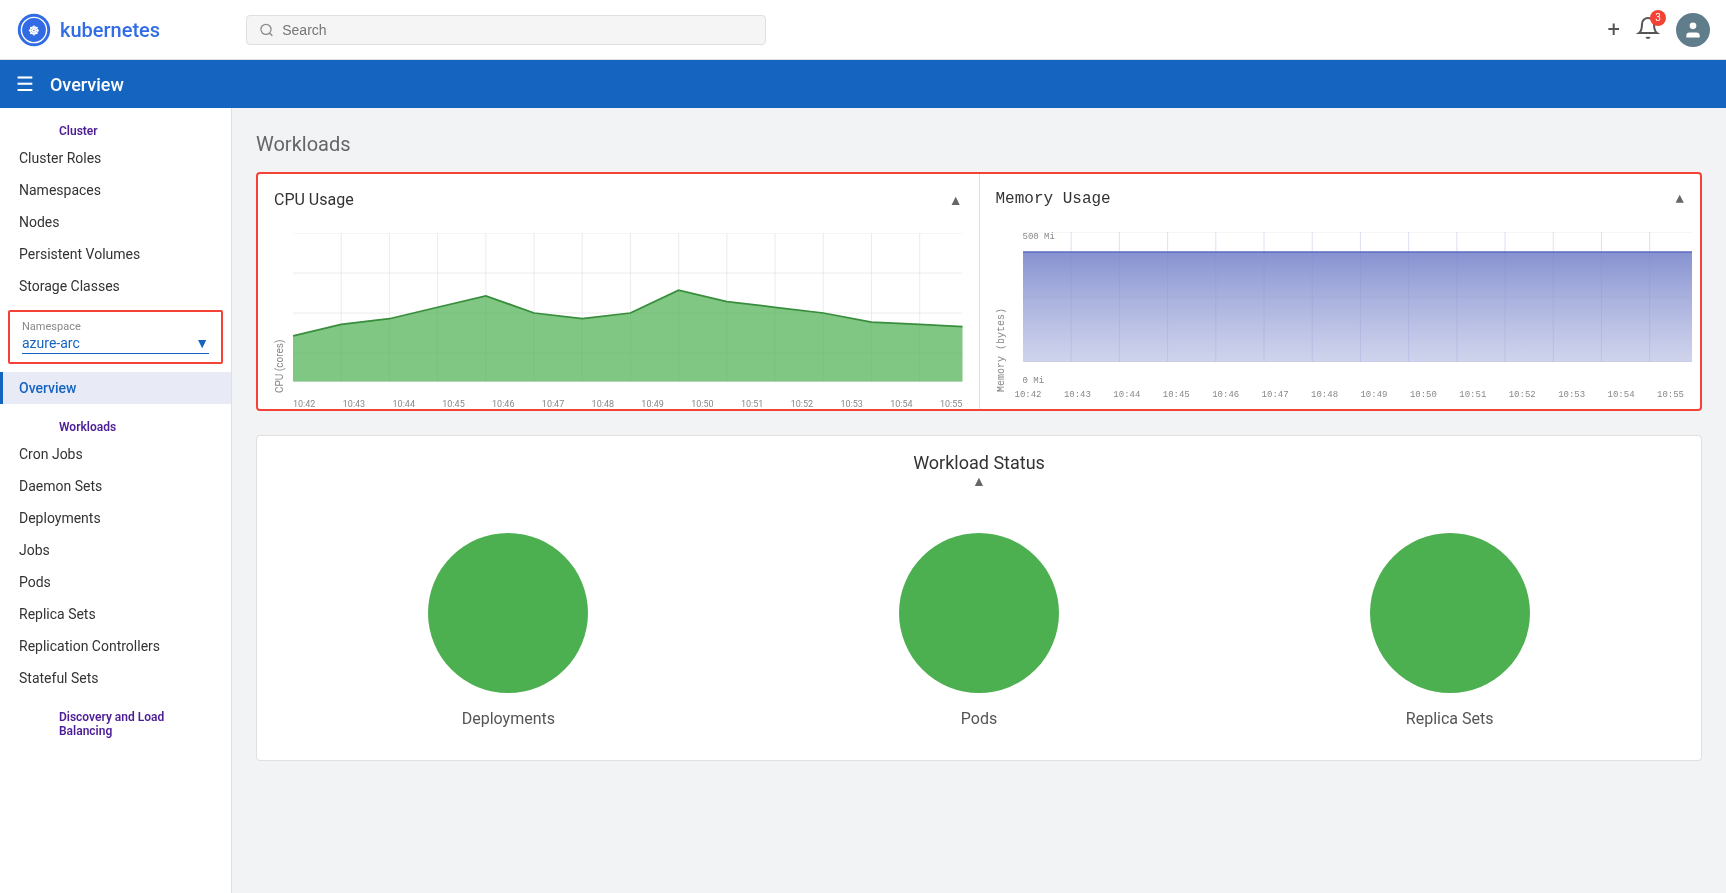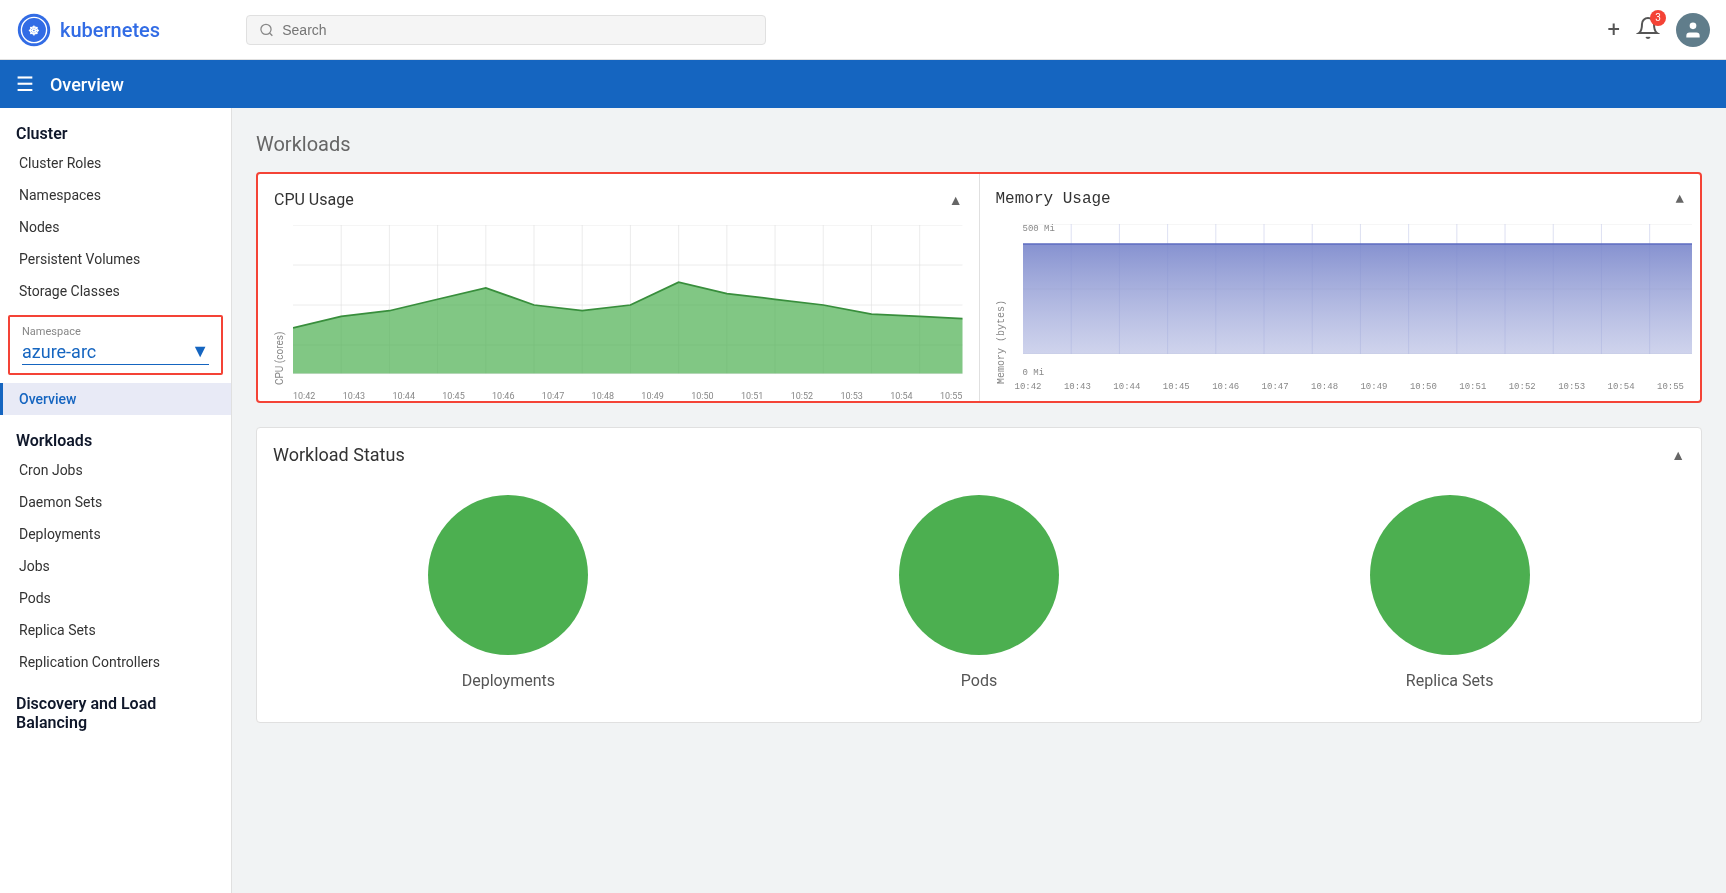--- a/index.html
+++ b/index.html
@@ -51,79 +51,80 @@
     
     .layout { display: flex; margin-top: 108px; height: calc(893px - 108px); }
 
     
     .sidebar {
       width: 232px; min-width: 232px; background: #fff;
       border-right: 1px solid #e0e0e0; overflow-y: auto;
       padding-bottom: 16px;
     }
     .sidebar-section-title {
-      font-size: 16px; font-weight: 600; color: #0f172a;
-      padding: 16px 16px 4px 16px; text-transform: none;
+      font-size: 12px; font-weight: 600; color: #4c1d95;
+      padding: 16px 16px 4px 16px; text-transform: none; margin-left: 43px;
     }
     .sidebar-item {
       display: block; padding: 8px 16px 8px 16px;
       font-size: 14px; color: #333; cursor: pointer;
       text-decoration: none; border-left: 3px solid transparent;
     }
     .sidebar-item.active {
       color: #1565c0; font-weight: 500;
       background: #e8eaf6; border-left: 3px solid #1565c0;
     }
 
     
     .namespace-section {
       padding: 8px 12px; margin: 8px 8px;
       border: 2px solid #f44336; border-radius: 2px;
     }
     .namespace-label { font-size: 11px; color: #888; margin-bottom: 2px; }
     .namespace-select {
-      display: flex; align-items: center; justify-content: space-between;
-      font-size: 18px; color: #1565c0; cursor: pointer;
+      display: flex; align-items: flex-start; justify-content: space-between;
+      font-size: 14px; color: #1565c0; cursor: pointer;
       border-bottom: 1px solid #1565c0; padding-bottom: 2px;
     }
 
     
     .main { flex: 1; overflow-y: auto; padding: 24px 24px; }
 
     .section-title { font-size: 20px; color: #666; margin-bottom: 16px; font-weight: 400; }
 
     
     .charts-row {
       display: flex; gap: 0; border: 2px solid #f44336; border-radius: 4px;
       background: #fff; margin-bottom: 24px;
     }
     .chart-panel { flex: 1; padding: 16px; border-right: 1px solid #e0e0e0; }
     .chart-panel:last-child { border-right: none; font-family: Liberation Mono, monospace; }
     .chart-header {
       display: flex; align-items: center; justify-content: space-between;
-      margin-bottom: 16px;
+      margin-bottom: 24px;
     }
     .chart-title { font-size: 16px; color: #333; font-weight: 400; }
     .chart-collapse { color: #666; font-size: 14px; cursor: pointer; }
     .chart-area { display: flex; gap: 8px; height: 160px; }
     .chart-y-label {
       font-size: 10px; color: #888; writing-mode: vertical-rl;
       transform: rotate(180deg); display: flex; align-items: center;
     }
     .chart-content { flex: 1; position: relative; }
     .chart-svg { width: 100%; height: 100%; }
 
     
     .workload-status-panel {
       background: #fff; border-radius: 4px; border: 1px solid #e0e0e0;
       padding: 16px;
     }
     .workload-status-header {
       display: flex; align-items: center; justify-content: space-between;
-      margin-bottom: 14px;
+      margin-bottom: 28px;
+      flex-direction: column;
     }
     .workload-status-title { font-size: 18px; color: #333; font-weight: 400; }
     .circles-row {
       display: flex; justify-content: space-around; align-items: center;
       padding: 16px 0;
     }
     .circle-item { display: flex; flex-direction: column; align-items: center; gap: 16px; }
     .circle-green {
       width: 160px; height: 160px; border-radius: 50%;
       background: #4caf50;
@@ -193,20 +194,21 @@
     <a class="sidebar-item active">Overview</a>
 
     <div class="sidebar-section-title">Workloads</div>
     <a class="sidebar-item">Cron Jobs</a>
     <a class="sidebar-item">Daemon Sets</a>
     <a class="sidebar-item">Deployments</a>
     <a class="sidebar-item">Jobs</a>
     <a class="sidebar-item">Pods</a>
     <a class="sidebar-item">Replica Sets</a>
     <a class="sidebar-item">Replication Controllers</a>
+    <a class="sidebar-item">Stateful Sets</a>
 
     <div class="sidebar-section-title">Discovery and Load Balancing</div>
   </nav>
 
   <main class="main">
     <div class="section-title">Workloads</div>
 
     <div class="charts-row">
 
       <div class="chart-panel">

